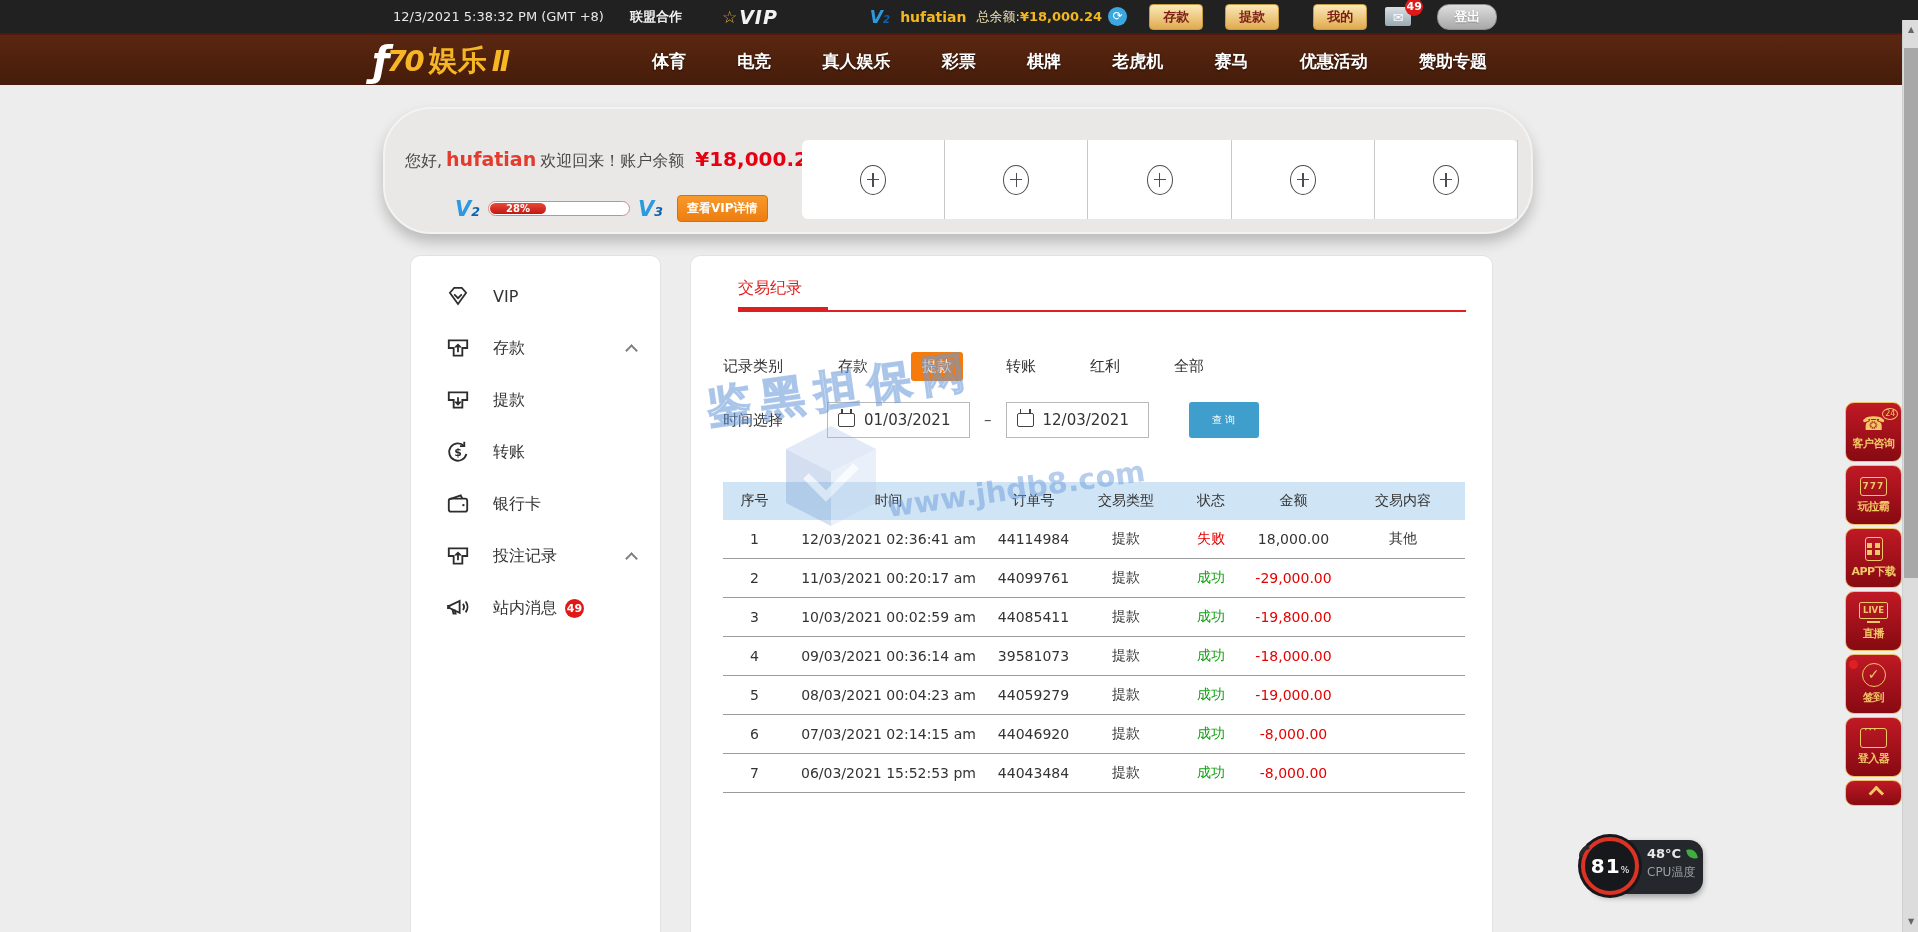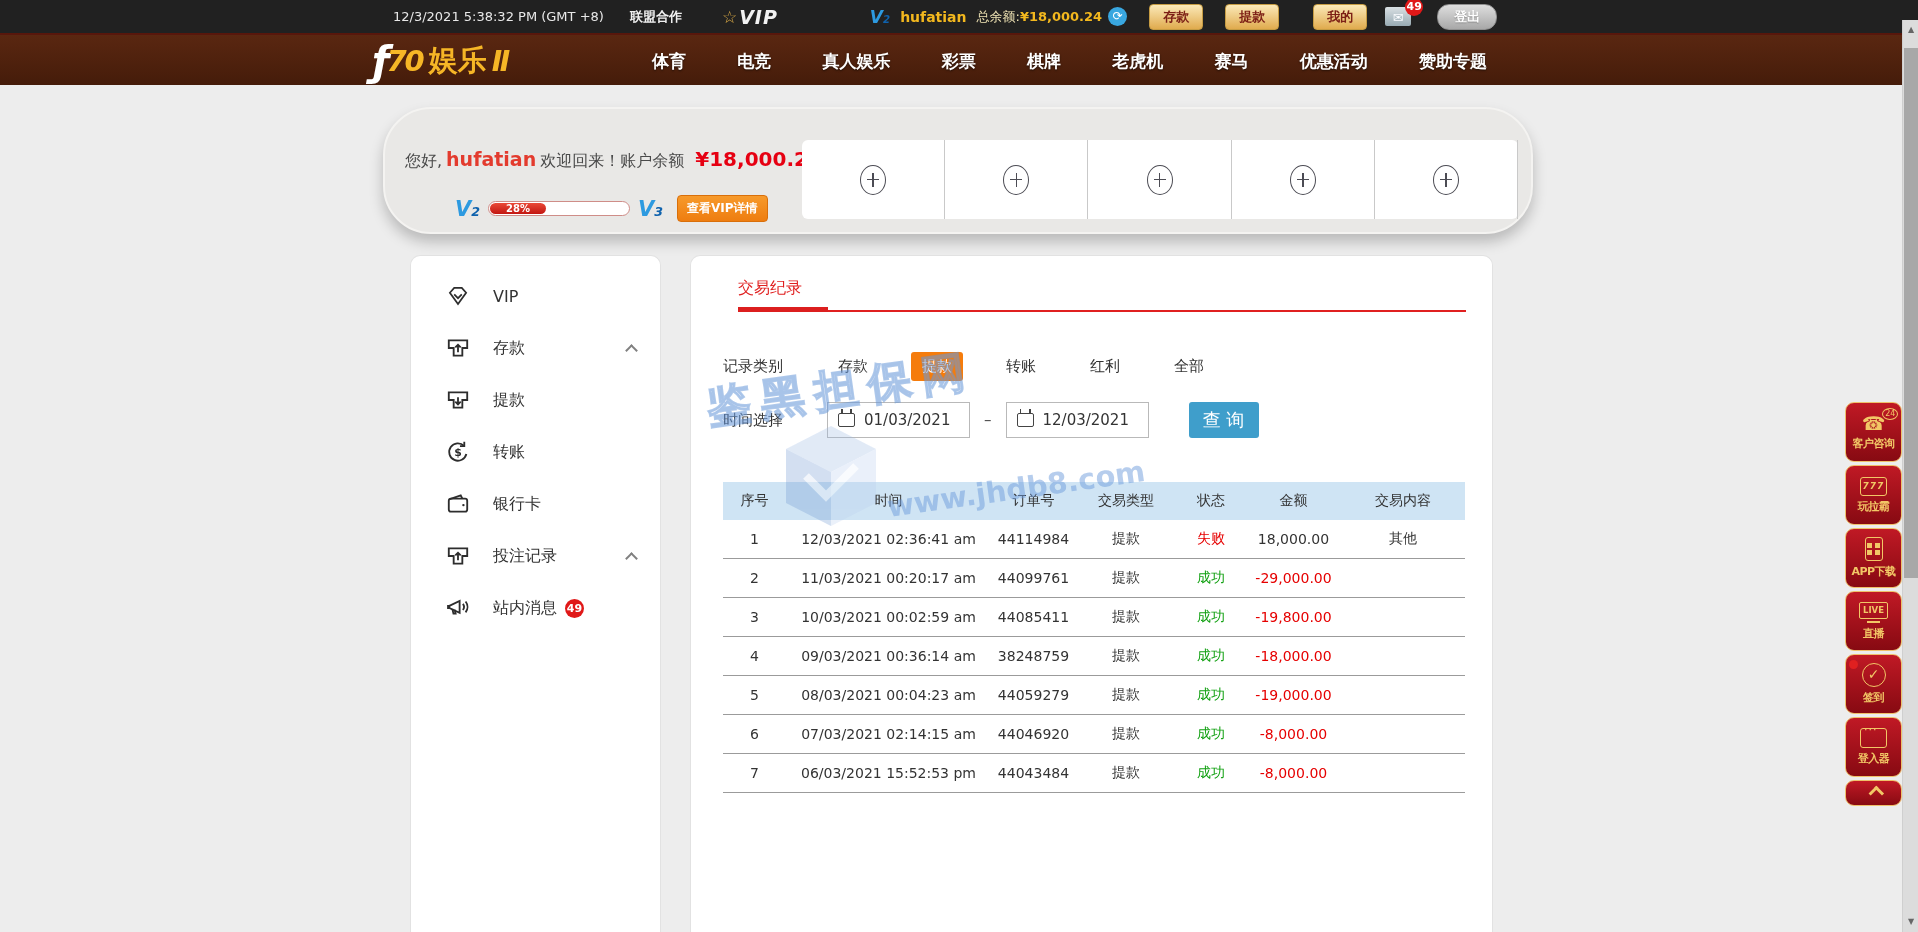--- a/index.html
+++ b/index.html
@@ -80,21 +80,21 @@
   .filter-label { width:104px; }
   .filter-opt { margin-right:32px; cursor:pointer; padding:5px 11px; border-radius:3px; }
   .filter-opt.active { background:#f57c0c; color:#fff; }
   .date-row { position:absolute; left:32px; top:146px; display:flex; align-items:center; font-size:15px; color:#333; }
   .date-label { width:104px; }
   .date-input { width:143px; height:36px; border:1px solid #b9b9b9; background:#fff; display:flex; align-items:center; padding-left:10px; cursor:pointer; }
   .cal-icon { position:relative; width:17px; height:14px; border:1.6px solid #444; border-radius:2px; margin-right:9px; }
   .cal-icon::before, .cal-icon::after { content:""; position:absolute; top:-5px; width:1.8px; height:4px; background:#444; }
   .cal-icon::before { left:2px; } .cal-icon::after { right:2px; }
   .date-sep { margin:0 14px; color:#555; }
-  .query-btn { margin-left:40px; width:70px; height:36px; background:#3f9ecb; color:#fff; font-size:18px; border:none; border-radius:3px; line-height:36px; text-align:center; cursor:pointer; }
+  .query-btn { margin-left:40px; width:70px; height:36px; background:#3f9ecb; color:#fff; font-size:10px; border:none; border-radius:3px; line-height:36px; text-align:center; cursor:pointer; }
   .table { position:absolute; left:32px; top:226px; width:742px; }
   .tr { display:grid; grid-template-columns:63px 205px 85px 100px 70px 95px 1fr; align-items:center; }
   .thead { height:38px; background:#cfe4f4; font-size:14px; color:#333; }
   .th, .td { text-align:center; }
   .trow { height:39px; border-bottom:1px solid #9b9b9b; font-size:14px; color:#333; }
   .td.ok { color:#13a113; }
   .td.fail { color:#e60000; }
   .td.neg { color:#e60000; }
 
   
@@ -102,21 +102,21 @@
   .wm-title { position:absolute; left:15px; top:104px; transform:rotate(-8deg); font-size:44px; font-weight:900; letter-spacing:10px; color:rgba(140,175,230,.16); -webkit-text-stroke:1.5px rgba(100,150,215,.5); white-space:nowrap; }
   .wm-url { position:absolute; left:195px; top:216px; transform:rotate(-8deg); font-size:29px; font-weight:bold; color:rgba(110,155,220,.5); white-space:nowrap; }
   .wm-cube { position:absolute; left:90px; top:165px; opacity:.55; }
 
   
   .float-rail { position:absolute; left:1845px; top:402px; width:57px; }
   .fm-btn { position:relative; width:57px; height:60px; margin-bottom:3px; background:linear-gradient(#c01925,#870a12); border:1.5px solid #efc06a; border-radius:9px; color:#f2c766; display:flex; flex-direction:column; align-items:center; justify-content:center; cursor:pointer; }
   .fm-label { font-size:11px; font-weight:bold; margin-top:3px; white-space:nowrap; letter-spacing:-0.5px; }
   .fm-phone { position:relative; font-size:19px; line-height:20px; }
   .fm-phone i { position:absolute; top:-5px; right:-13px; font-style:normal; font-size:8px; border:1px solid #f2c766; border-radius:50%; padding:1px 2px; line-height:1; }
-  .fm-slot { display:block; width:27px; height:19px; border:1.5px solid #f2c766; border-radius:3px; font-size:9px; font-weight:bold; line-height:17px; text-align:center; letter-spacing:1px;font-style:italic; }
+  .fm-slot { display:block; width:27px; height:19px; border:1.5px solid #f2c766; border-radius:3px; font-size:9px; font-weight:bold; line-height:17px; text-align:center; letter-spacing:1px; }
   .fm-app { display:grid; grid-template-columns:6px 6px; gap:2px; width:18px; height:24px; border:1.5px solid #f2c766; border-radius:3px; align-content:center; justify-content:center; }
   .fm-app b { width:5px; height:5px; background:#f2c766; display:block; }
   .fm-live { display:block; width:29px; height:17px; border:1.5px solid #f2c766; border-radius:2px; font-size:8.5px; font-weight:bold; line-height:14px; text-align:center; }
   .fm-stand { display:block; width:13px; height:2px; background:#f2c766; margin-top:2px; }
   .fm-check { display:block; width:24px; height:24px; border:1.8px solid #f2c766; border-radius:50%; font-size:14px; font-weight:bold; line-height:21px; text-align:center; }
   .fm-launch { position:relative; display:block; width:27px; height:20px; border:1.5px solid #f2c766; border-radius:3px; }
   .fm-launch::before { content:"···"; position:absolute; top:-6px; left:3px; font-size:11px; letter-spacing:1px; color:#f2c766; }
   .fm-dot { position:absolute; left:3px; top:5px; width:9px; height:9px; border-radius:50%; background:#e02020; }
   .fm-up { height:26px !important; }
   .fm-up .chev { width:11px; height:11px; border-top:3px solid #f2c766; border-right:3px solid #f2c766; transform:rotate(-45deg) translate(2px,2px); }
@@ -356,21 +356,21 @@
             <div class="td">10/03/2021 00:02:59 am</div>
             <div class="td">44085411</div>
             <div class="td">提款</div>
             <div class="td ok">成功</div>
             <div class="td neg">-19,800.00</div>
             <div class="td"></div>
           </div>
           <div class="tr trow">
             <div class="td">4</div>
             <div class="td">09/03/2021 00:36:14 am</div>
-            <div class="td">38248759</div>
+            <div class="td">39581073</div>
             <div class="td">提款</div>
             <div class="td ok">成功</div>
             <div class="td neg">-18,000.00</div>
             <div class="td"></div>
           </div>
           <div class="tr trow">
             <div class="td">5</div>
             <div class="td">08/03/2021 00:04:23 am</div>
             <div class="td">44059279</div>
             <div class="td">提款</div>
@@ -443,20 +443,34 @@
         <div class="fm-btn">
           <span class="fm-launch"></span>
           <span class="fm-label">登入器</span>
         </div>
       </div>
     <div class="fm-btn fm-up">
       <span class="chev"></span>
     </div>
   </div>
 
+  <div class="cpu">
+    <div class="cpu-pill"></div>
+    <div class="cpu-circle">
+      <span class="cpu-pct">81</span>
+      <span class="cpu-pctsign">%</span>
+    </div>
+    <div class="cpu-info">
+      <div class="cpu-temp">
+          <span>48°C</span>
+          <span class="leaf"></span>
+        </div>
+      <div class="cpu-label">CPU温度</div>
+    </div>
+  </div>
 
   <div class="scrollbar">
     <div class="sb-up">▲</div>
     <div class="sb-thumb"></div>
     <div class="sb-down">▼</div>
   </div>
 
 </div>
 
 </body></html>

